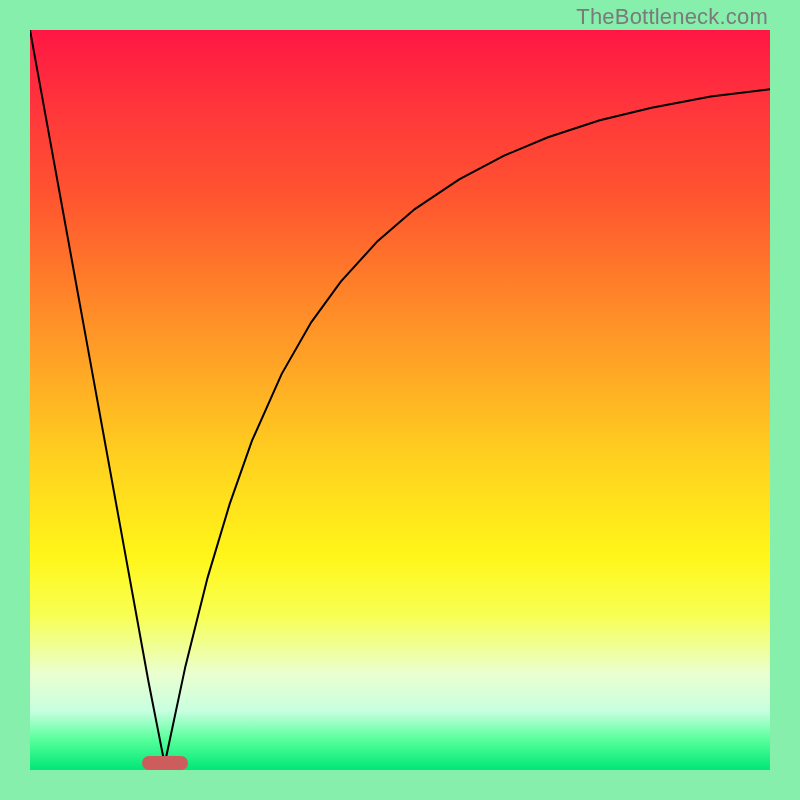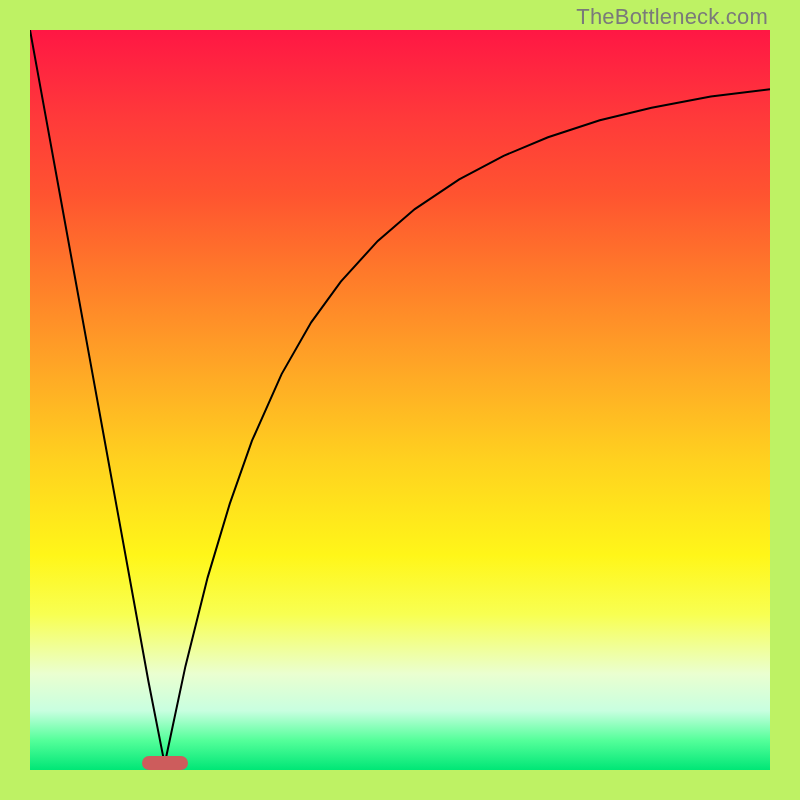--- a/index.html
+++ b/index.html
@@ -7,21 +7,21 @@
     padding: 0;
     width: 800px;
     height: 800px;
     background: #000;
     overflow: hidden;
   }
   .frame {
     position: relative;
     width: 800px;
     height: 800px;
-    background: #bef264;
+    background: #86efac;
   }
   .plot-area {
     position: absolute;
     left: 30px;
     top: 30px;
     width: 740px;
     height: 740px;
     background: linear-gradient(
       to bottom,
       #ff1744 0%,

